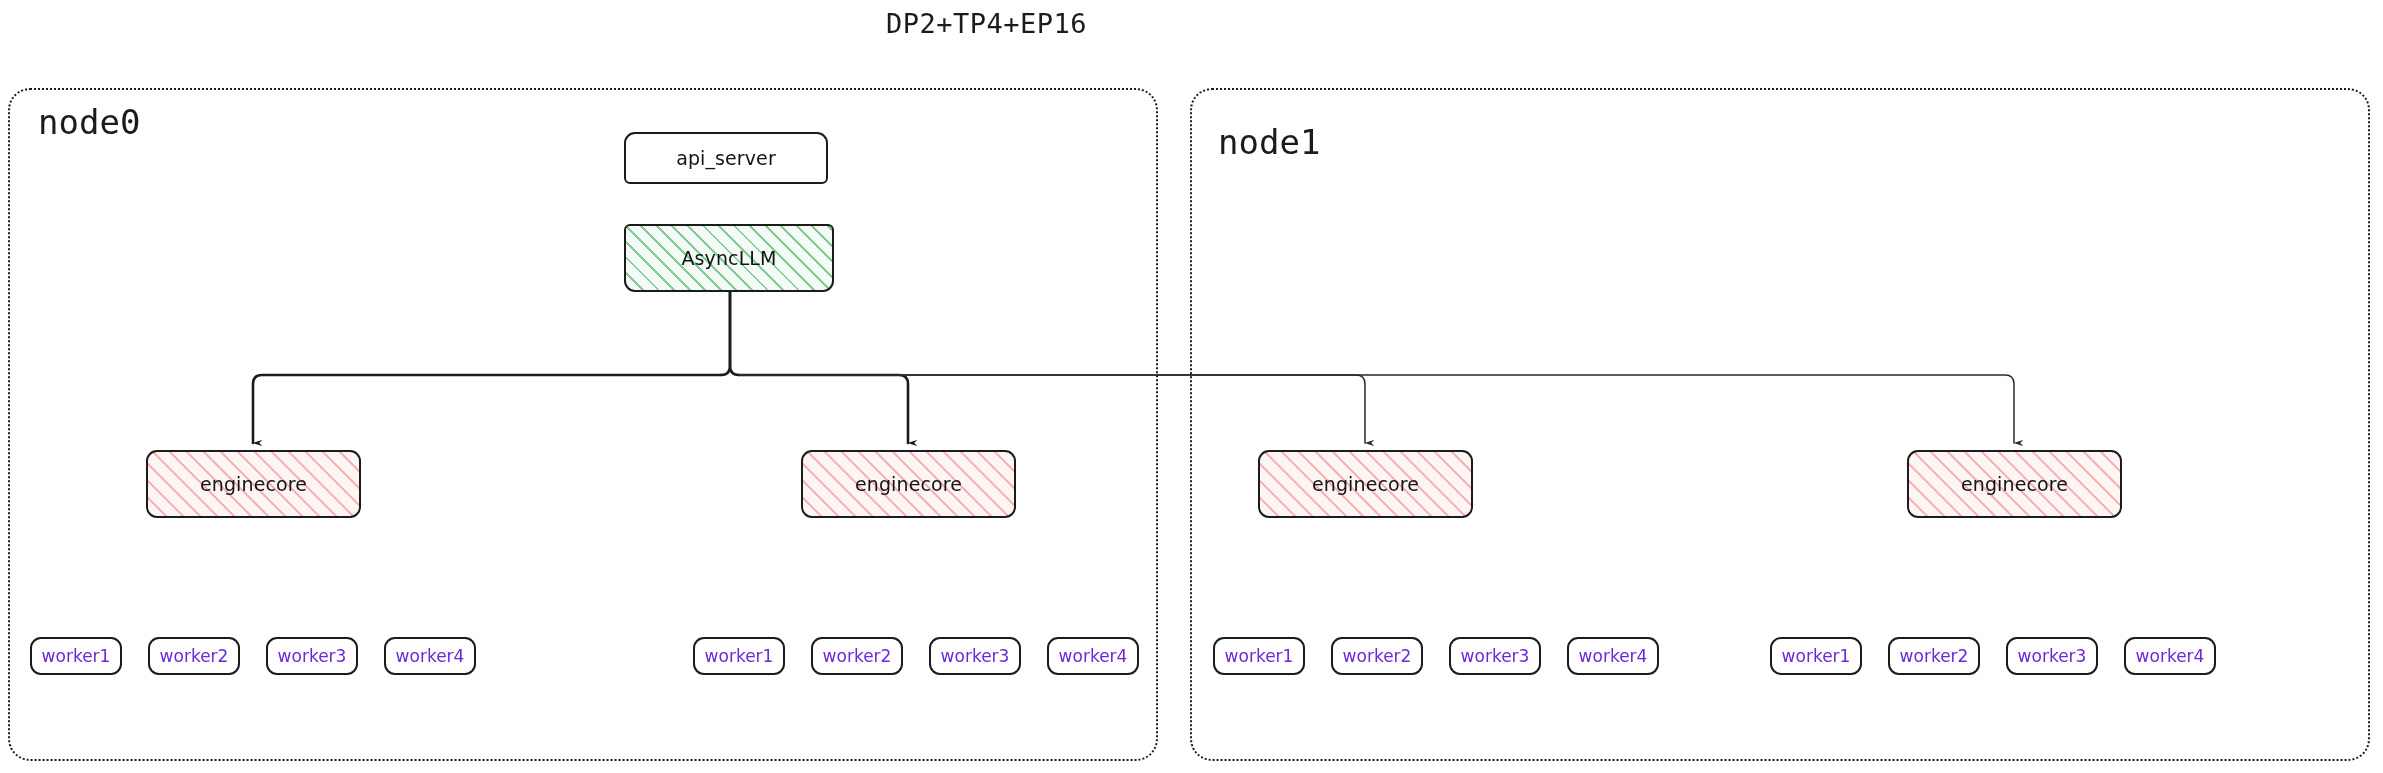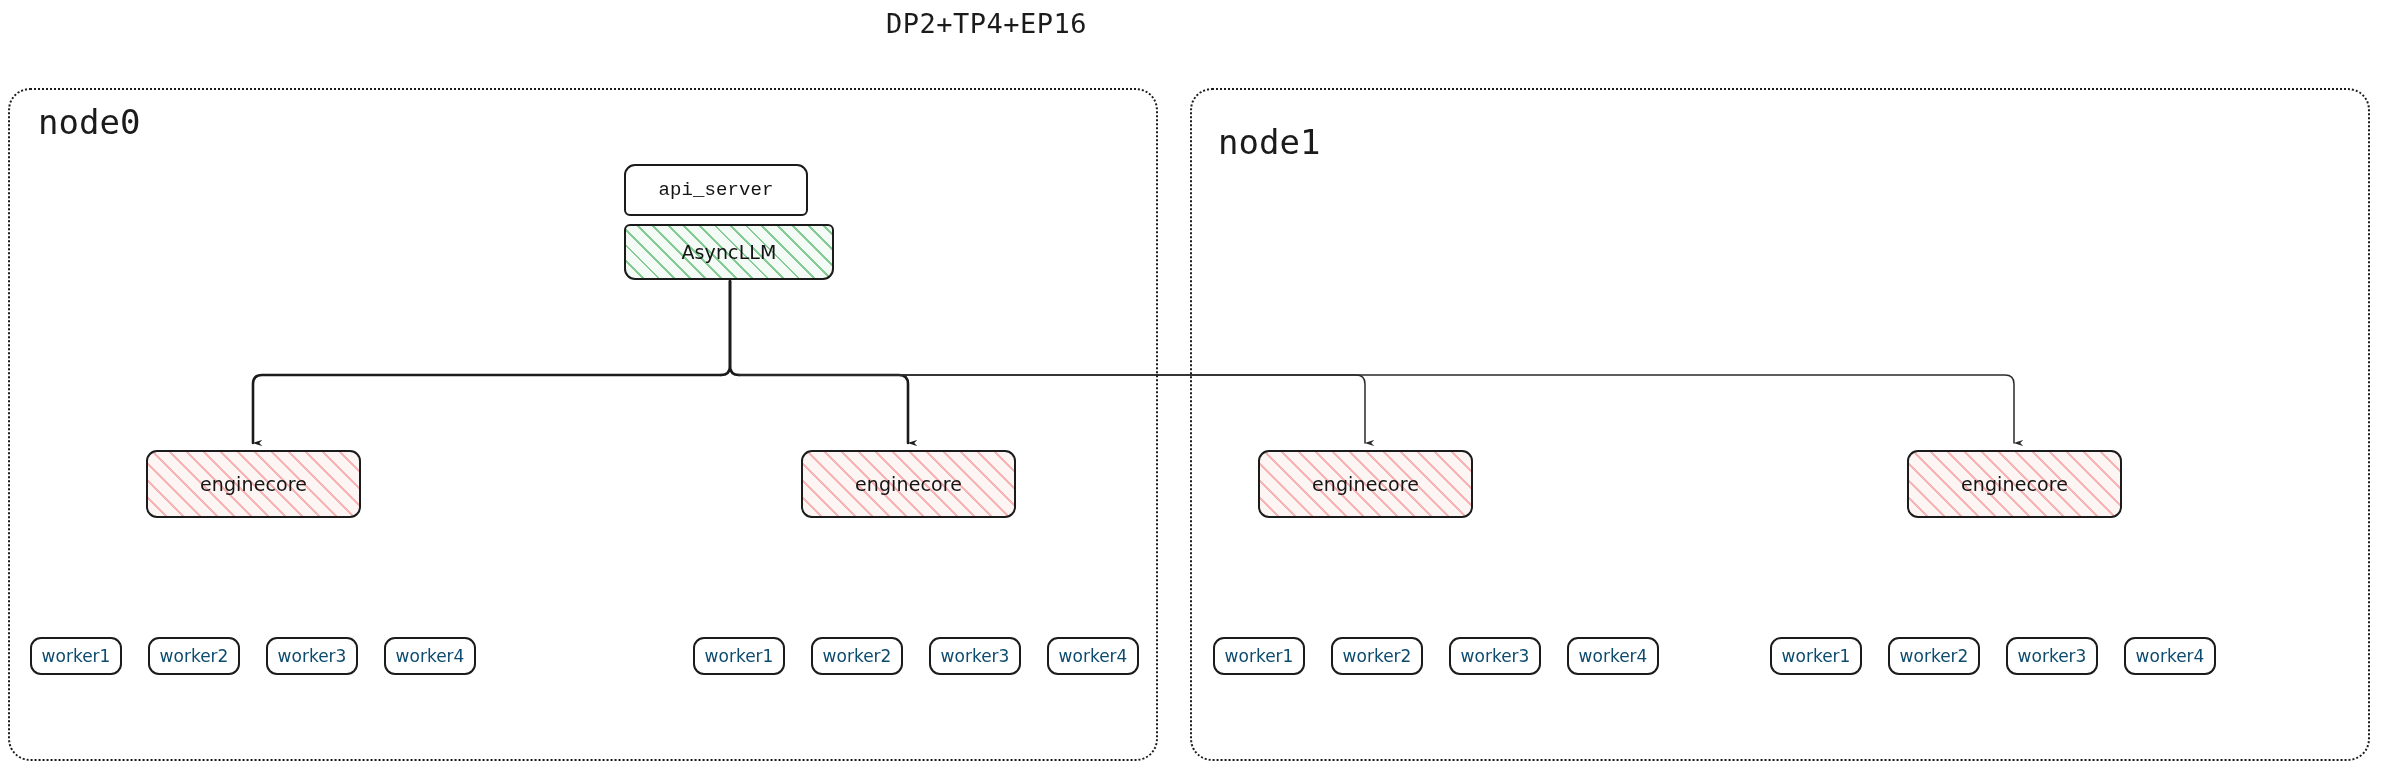--- a/index.html
+++ b/index.html
@@ -105,21 +105,21 @@
   .worker {
     position: absolute;
     box-sizing: border-box;
     border: 2.4px solid #1b1b1b;
     border-radius: 11px;
     background: #ffffff;
     display: flex;
     align-items: center;
     justify-content: center;
     font-size: 17px;
-    color: #0c4a6e;
+    color: #6d28d9;
     white-space: pre;
   }
 
   
   #edges {
     position: absolute;
     left: 0;
     top: 0;
     width: 2383px;
     height: 773px;
@@ -154,25 +154,25 @@
 
     <path d="M739,375 L2005,375 Q2014,375 2014,384 L2014,443" fill="none" stroke="#2a2a2a" stroke-width="1.5" stroke-linecap="round" marker-end="url(#arrowThin)"></path>
   </svg>
 
   <div class="node-box" style="left:8px; top:88px; width:1150px; height:673px;"></div>
   <div class="node-label" style="left:38px; top:102px;">node0</div>
 
   <div class="node-box" style="left:1190px; top:88px; width:1180px; height:673px;"></div>
   <div class="node-label" style="left:1218px; top:102px;margin-top:20px;">node1</div>
 
-  <div class="shape plain stack-top" style="left:624px; top:164px; width:184px; height:52px;font-family:Liberation Mono, monospace;">
+  <div class="shape plain stack-top" style="left:624px; top:132px; width:204px; height:52px;">
     <span class="shape-text">api_server</span>
   </div>
 
-  <div class="shape hatch-green stack-bottom" style="left:624px; top:224px; width:210px; height:56px;">
+  <div class="shape hatch-green stack-bottom" style="left:624px; top:224px; width:210px; height:68px;">
     <span class="shape-text">AsyncLLM</span>
   </div>
 
   <div class="shape hatch-pink" style="left:146px; top:450px; width:215px; height:68px;">
     <span class="shape-text">enginecore</span>
   </div>
   <div class="shape hatch-pink" style="left:801px; top:450px; width:215px; height:68px;">
     <span class="shape-text">enginecore</span>
   </div>
   <div class="shape hatch-pink" style="left:1258px; top:450px; width:215px; height:68px;">

